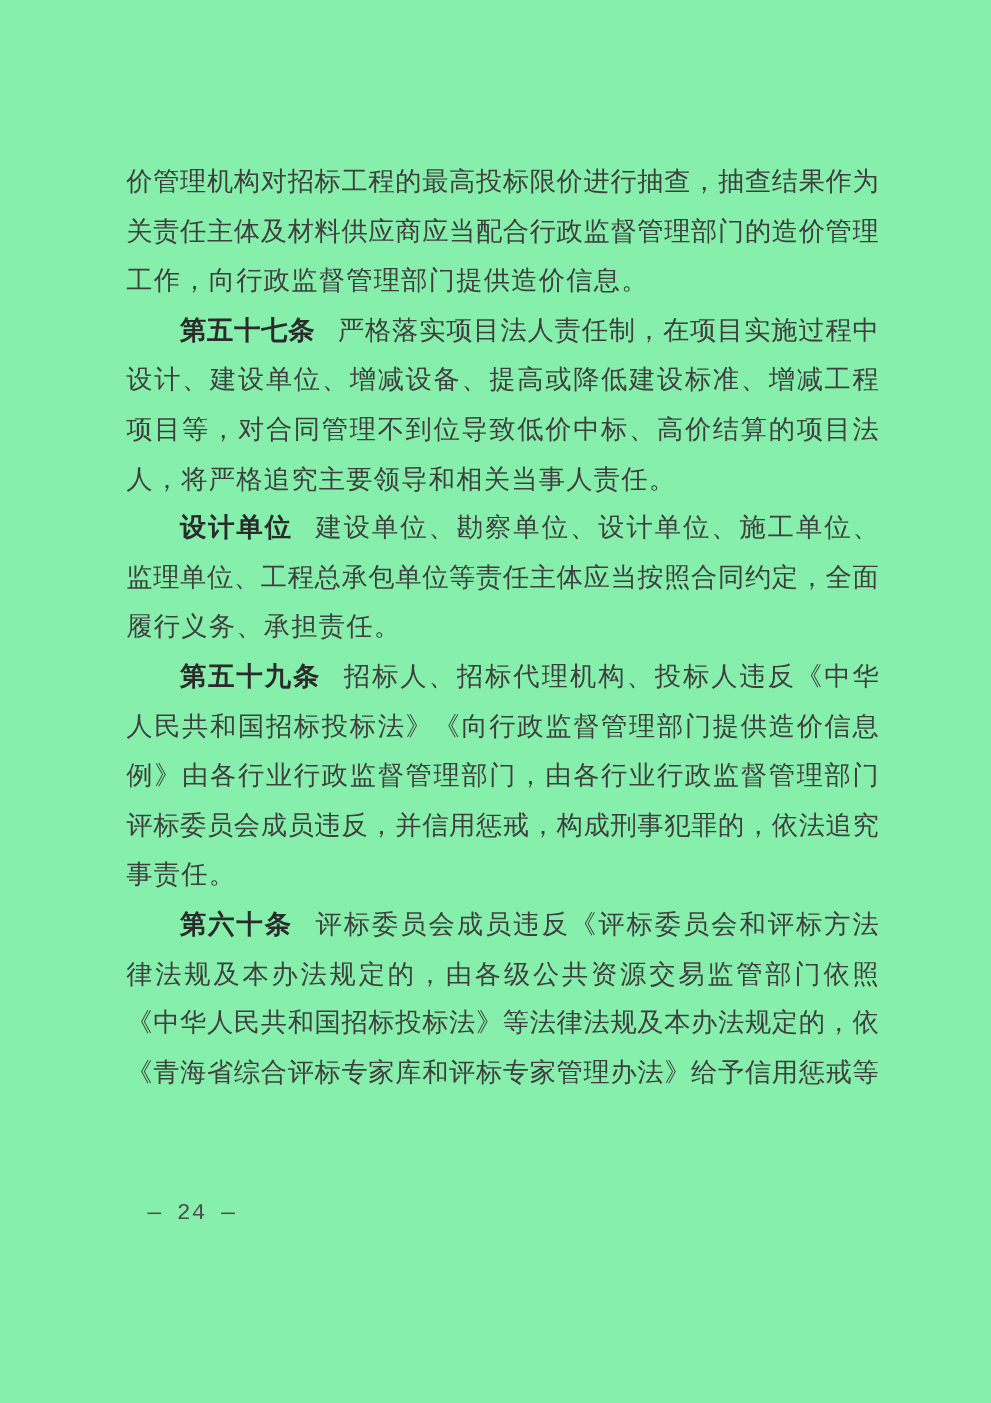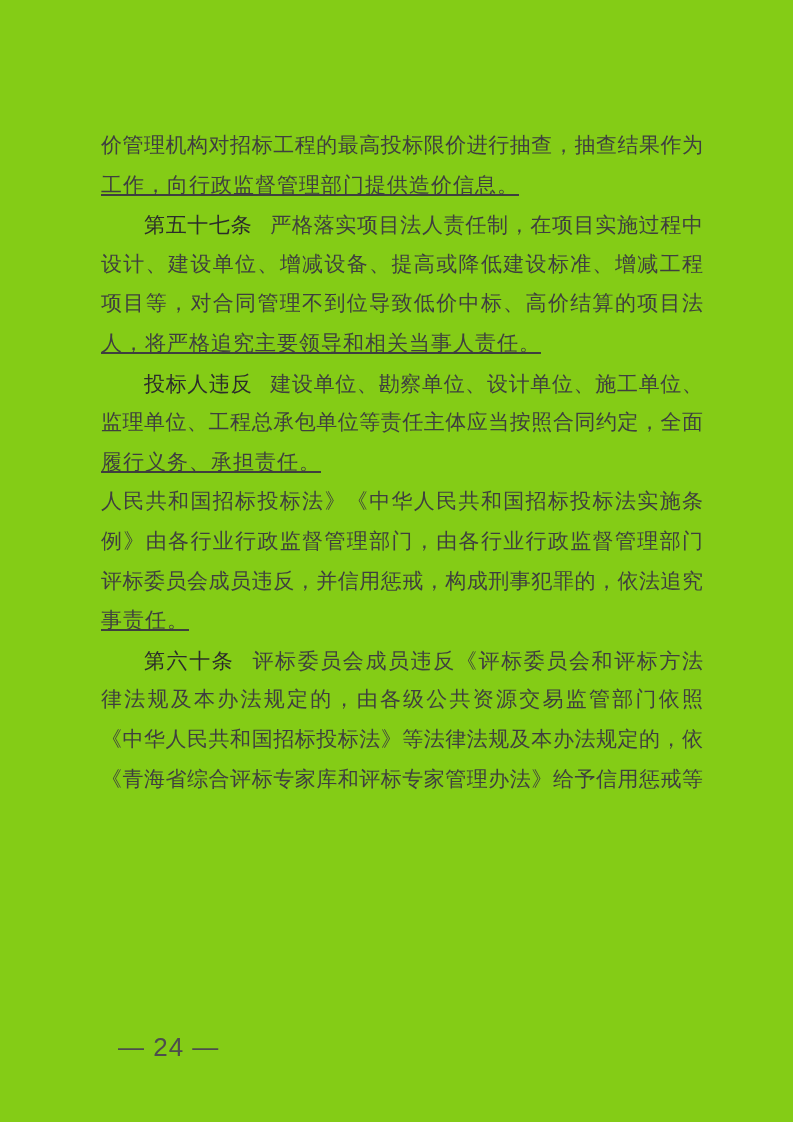--- a/index.html
+++ b/index.html
@@ -7,21 +7,21 @@
   body {
     background: #ffffff;
     font-family: "Liberation Serif", "DejaVu Serif", serif;
     position: relative;
     overflow: hidden;
   }
   .page {
     position: absolute;
     left: 0; top: 0;
     width: 793px; height: 1122px;
-    background: #84cc16;
+    background: #86efac;
   }
   .content {
     position: absolute;
     left: 101px;
     top: 126px;
     width: 602px;
   }
   .line {
     height: 39.6px;
     line-height: 39.6px;
@@ -29,75 +29,78 @@
     color: #3f3f3f;
     text-align: justify;
     text-align-last: justify;
     text-justify: inter-character;
     overflow: hidden;
     white-space: normal;
   }
   .line.end {
     text-align-last: left;
     letter-spacing: 1px;
-    text-decoration: underline;
   }
   .line.indent {
     text-indent: 43px;
   }
   .article-head {
-    font-weight: 400;
+    font-weight: 700;
     font-family: "Liberation Sans", "DejaVu Sans", sans-serif;
     color: #2b2b2b;
     margin-right: 18px;
     margin-top: 32px;
   }
   .page-footer {
     position: absolute;
     left: 118px;
-    top: 1034px;
+    top: 958px;
     height: 26px;
     line-height: 26px;
-    font-size: 26px;
+    font-size: 18px;
     color: #4d4d4d;
     letter-spacing: 1px;
-    font-family: Liberation Sans, sans-serif;
+    font-family: Liberation Mono, monospace;
   }
 </style>
 </head>
 <body>
 
 <div class="page">
 
   <main class="content">
 
     <section>
       <div class="line">价管理机构对招标工程的最高投标限价进行抽查，抽查结果作为</div>
+      <div class="line">关责任主体及材料供应商应当配合行政监督管理部门的造价管理</div>
       <div class="line end">工作，向行政监督管理部门提供造价信息。</div>
     </section>
 
     <section>
       <div class="line indent">
         <span class="article-head">第五十七条</span><span>严格落实项目法人责任制，在项目实施过程中</span>
       </div>
       <div class="line">设计、建设单位、增减设备、提高或降低建设标准、增减工程</div>
       <div class="line">项目等，对合同管理不到位导致低价中标、高价结算的项目法</div>
       <div class="line end">人，将严格追究主要领导和相关当事人责任。</div>
     </section>
 
     <section>
       <div class="line indent">
-        <span class="article-head">投标人违反</span><span>建设单位、勘察单位、设计单位、施工单位、</span>
+        <span class="article-head">设计单位</span><span>建设单位、勘察单位、设计单位、施工单位、</span>
       </div>
       <div class="line">监理单位、工程总承包单位等责任主体应当按照合同约定，全面</div>
       <div class="line end">履行义务、承担责任。</div>
     </section>
 
     <section>
-      <div class="line">人民共和国招标投标法》《中华人民共和国招标投标法实施条</div>
+      <div class="line indent">
+        <span class="article-head">第五十九条</span><span>招标人、招标代理机构、投标人违反《中华</span>
+      </div>
+      <div class="line">人民共和国招标投标法》《向行政监督管理部门提供造价信息</div>
       <div class="line">例》由各行业行政监督管理部门，由各行业行政监督管理部门</div>
       <div class="line">评标委员会成员违反，并信用惩戒，构成刑事犯罪的，依法追究刑</div>
       <div class="line end">事责任。</div>
     </section>
 
     <section>
       <div class="line indent">
         <span class="article-head">第六十条</span><span>评标委员会成员违反《评标委员会和评标方法</span>
       </div>
       <div class="line">律法规及本办法规定的，由各级公共资源交易监管部门依照</div>

